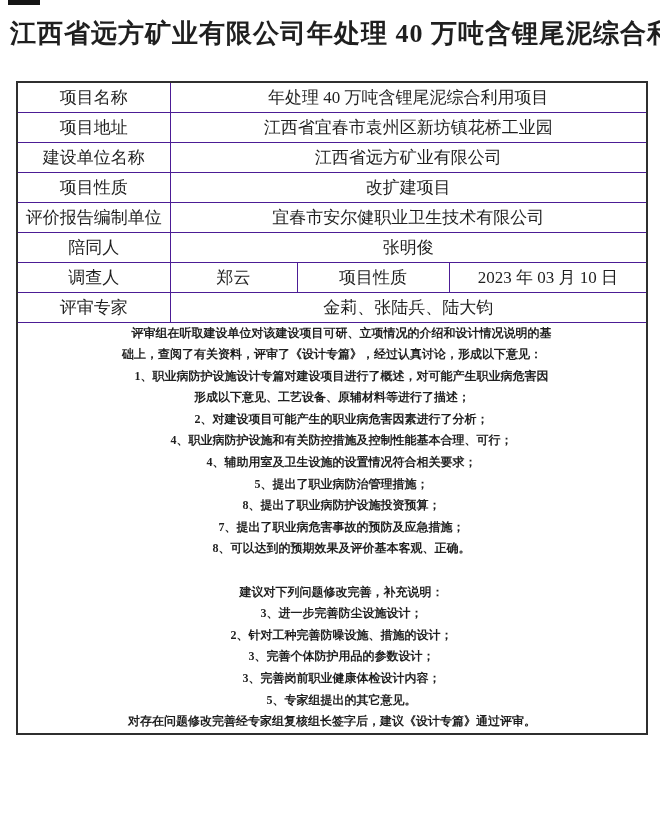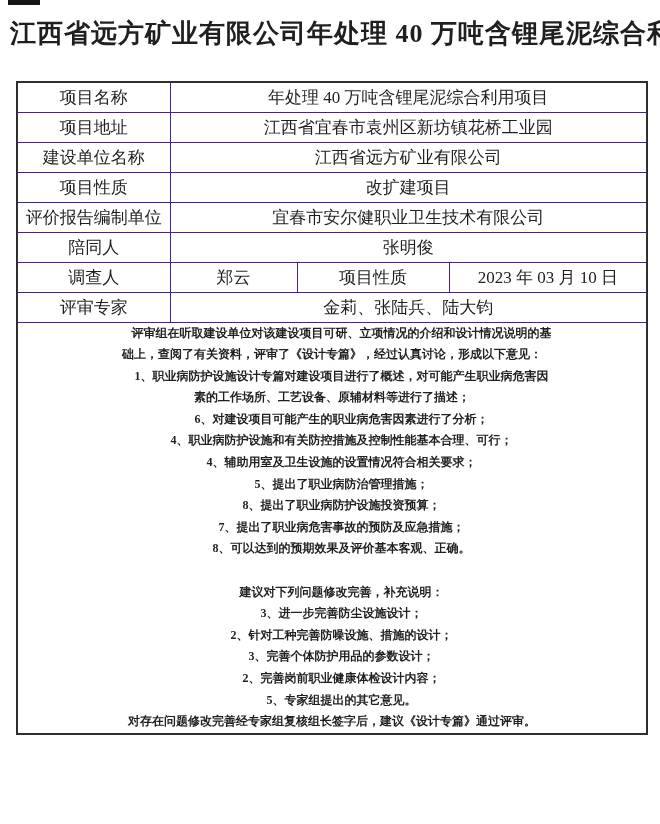--- a/index.html
+++ b/index.html
@@ -110,32 +110,32 @@
     </tr>
     <tr>
       <td>评审专家</td>
       <td colspan="3">金莉、张陆兵、陆大钧</td>
     </tr>
     <tr>
       <td colspan="4" class="opinion-cell">
         <div class="op-line indent">评审组在听取建设单位对该建设项目可研、立项情况的介绍和设计情况说明的基</div>
         <div class="op-line">础上，查阅了有关资料，评审了《设计专篇》，经过认真讨论，形成以下意见：</div>
         <div class="op-line indent">1、职业病防护设施设计专篇对建设项目进行了概述，对可能产生职业病危害因</div>
-        <div class="op-line">素的工作场所、工艺设备、原辅材料等进行了描述；</div>
-        <div class="op-line indent">6、对建设项目可能产生的职业病危害因素进行了分析；</div>
+        <div class="op-line">形成以下意见、工艺设备、原辅材料等进行了描述；</div>
+        <div class="op-line indent">2、对建设项目可能产生的职业病危害因素进行了分析；</div>
         <div class="op-line indent">4、职业病防护设施和有关防控措施及控制性能基本合理、可行；</div>
         <div class="op-line indent">4、辅助用室及卫生设施的设置情况符合相关要求；</div>
         <div class="op-line indent">5、提出了职业病防治管理措施；</div>
         <div class="op-line indent">8、提出了职业病防护设施投资预算；</div>
         <div class="op-line indent">7、提出了职业病危害事故的预防及应急措施；</div>
         <div class="op-line indent">8、可以达到的预期效果及评价基本客观、正确。</div>
         <div class="op-line"></div>
         <div class="op-line indent">建议对下列问题修改完善，补充说明：</div>
         <div class="op-line indent">3、进一步完善防尘设施设计；</div>
         <div class="op-line indent">2、针对工种完善防噪设施、措施的设计；</div>
         <div class="op-line indent">3、完善个体防护用品的参数设计；</div>
-        <div class="op-line indent">2、完善岗前职业健康体检设计内容；</div>
+        <div class="op-line indent">3、完善岗前职业健康体检设计内容；</div>
         <div class="op-line indent">5、专家组提出的其它意见。</div>
         <div class="op-line">对存在问题修改完善经专家组复核组长签字后，建议《设计专篇》通过评审。</div>
       </td>
     </tr>
   </tbody>
 </table>
 
 </body></html>

